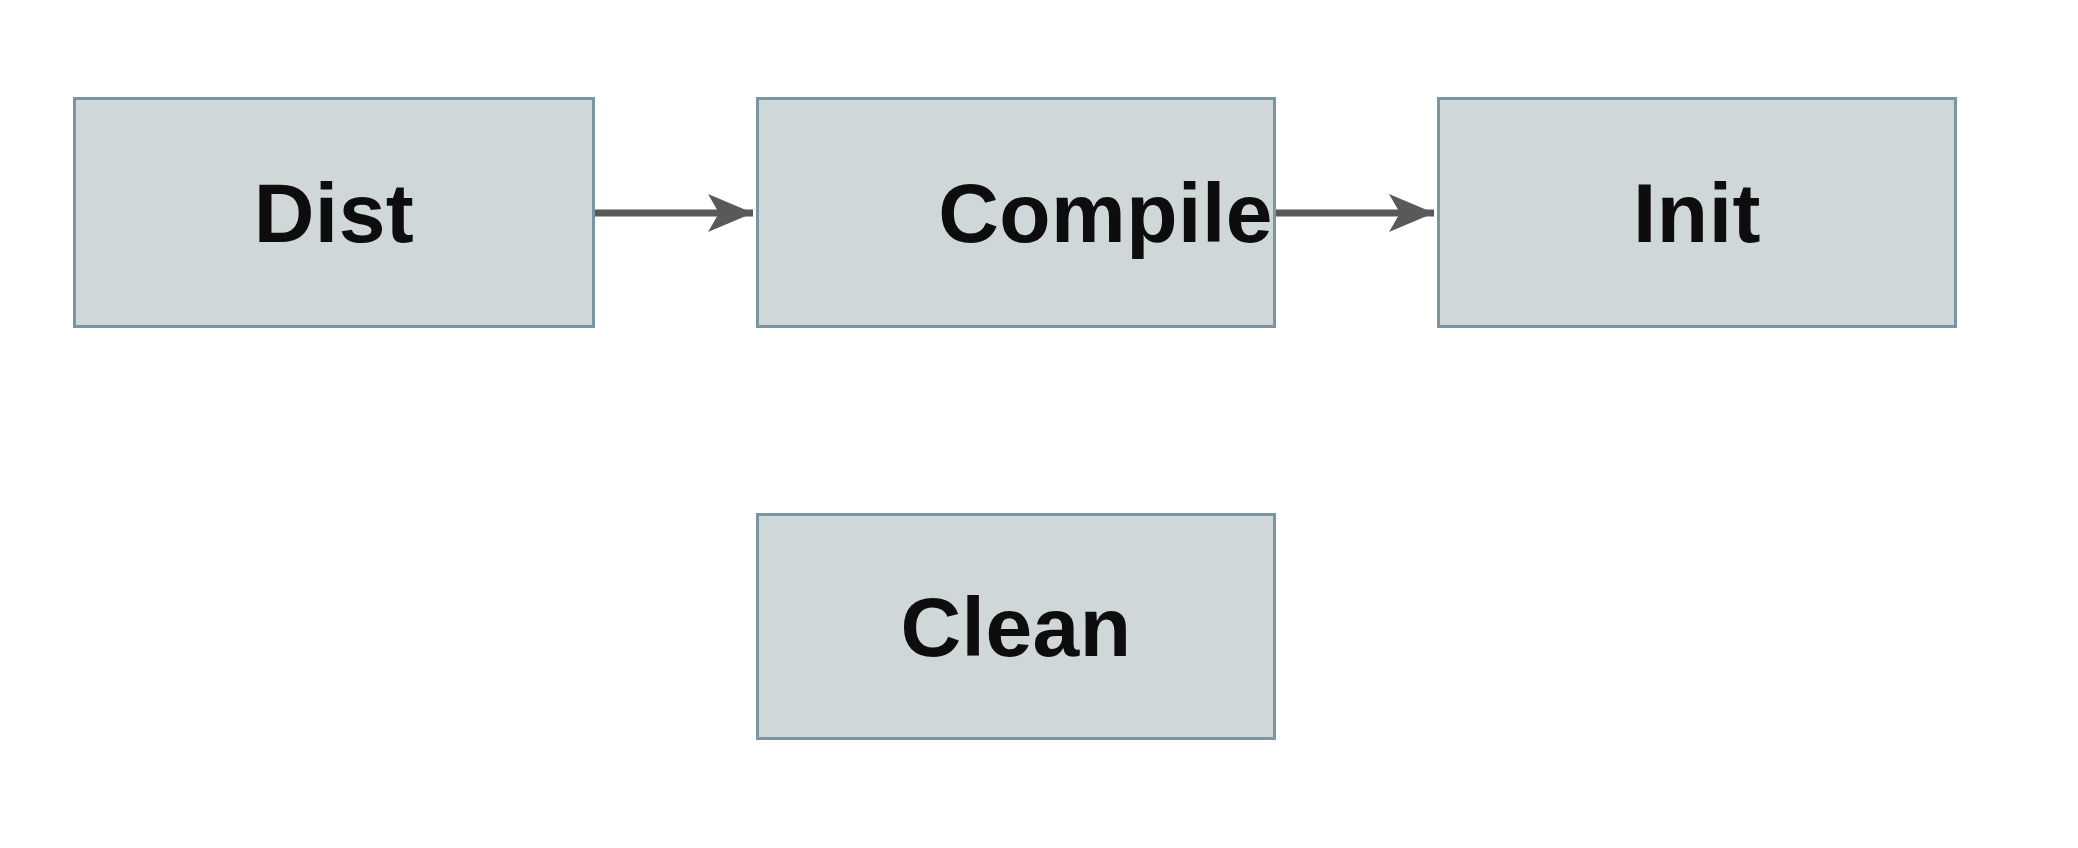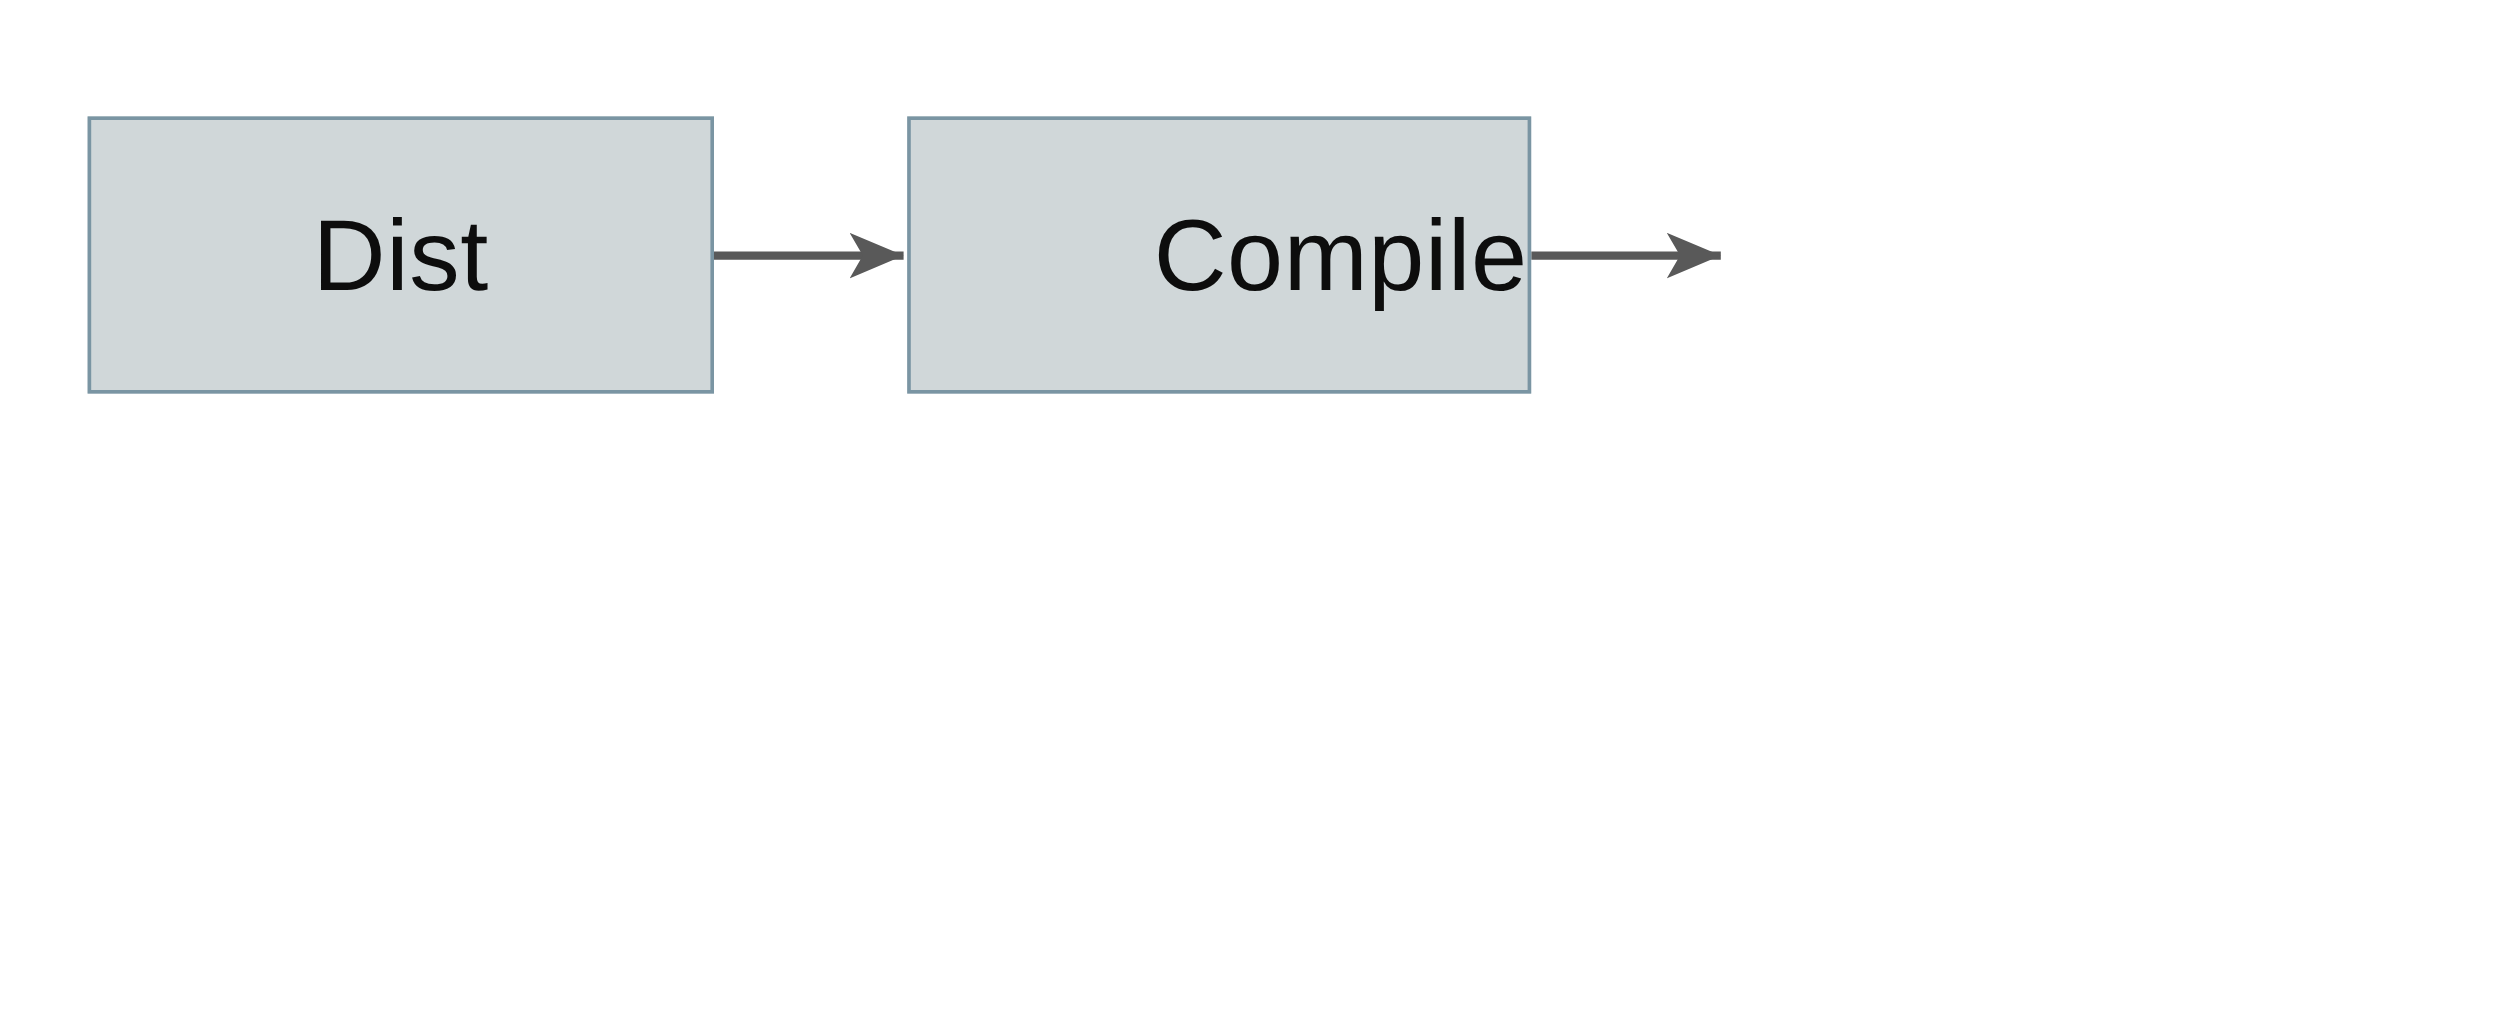--- a/index.html
+++ b/index.html
@@ -29,21 +29,21 @@
     box-sizing: border-box;
     background: var(--node-fill, #d0d7d9);
     border: 3px solid var(--node-border, #7a95a3);
     display: flex;
     align-items: center;
     justify-content: center;
   }
   .node-label {
     font-size: 84px;
     line-height: 1;
-    font-weight: 400;
+    font-weight: 700;
     color: var(--text-color, #0d0d0d);
     letter-spacing: 0.5px;
     white-space: nowrap;
   }
   #n-dist    { left:   73px; top:  97px; width: 522px; height: 231px; }
   #n-compile { left:  756px; top:  97px; width: 520px; height: 231px; justify-content: flex-end; }
   #n-init    { left: 1437px; top:  97px; width: 520px; height: 231px; }
   #n-clean   { left:  756px; top: 513px; width: 520px; height: 227px; }
   .edge-line {
     stroke: var(--arrow-color, #595959);
@@ -73,15 +73,21 @@
   </svg>
 
   <div class="node" id="n-dist">
     <span class="node-label">Dist</span>
   </div>
 
   <div class="node" id="n-compile">
     <span class="node-label">Compile</span>
   </div>
 
+  <div class="node" id="n-init">
+    <span class="node-label">Init</span>
+  </div>
 
+  <div class="node" id="n-clean">
+    <span class="node-label">Clean</span>
+  </div>
 
 </div>
 
 </body></html>

